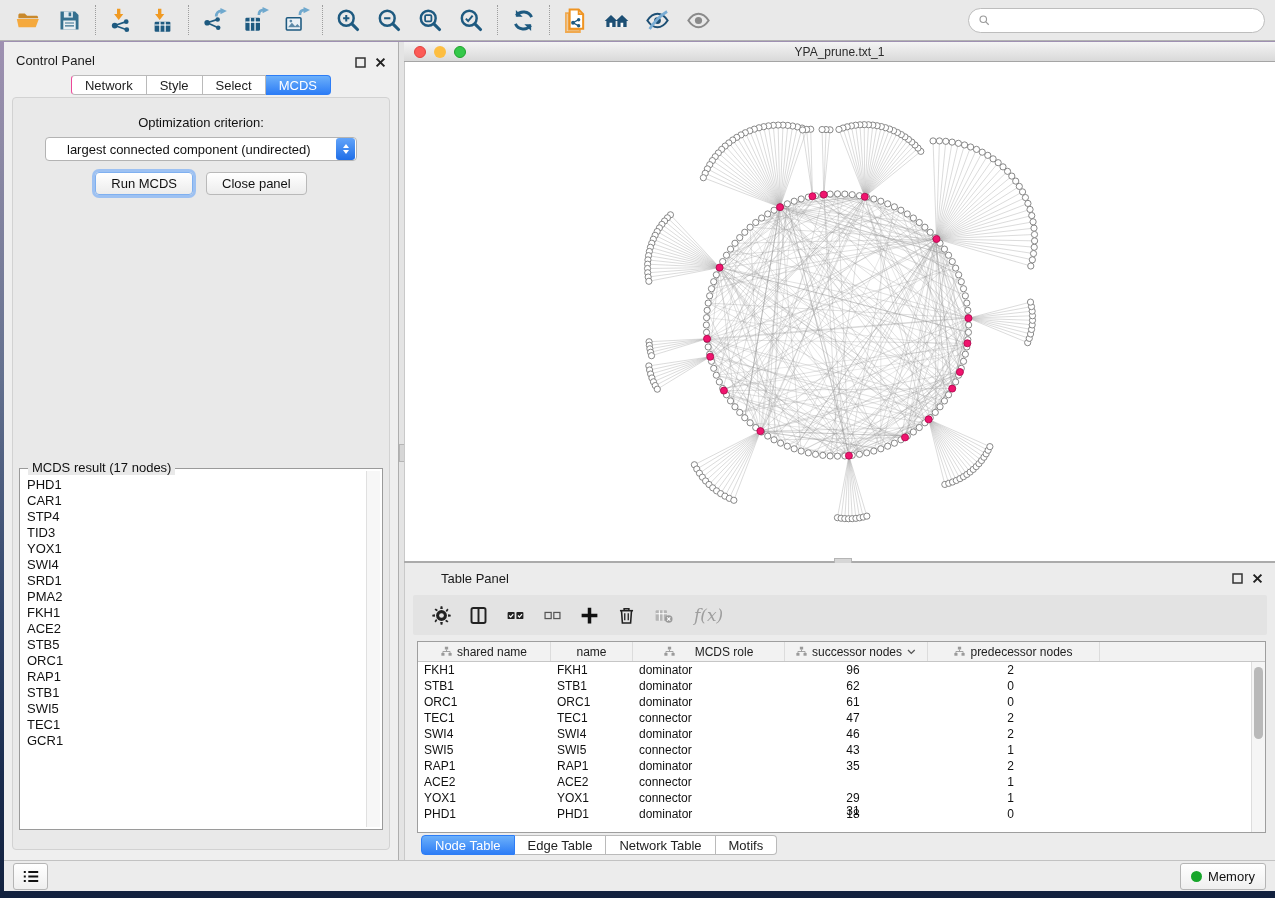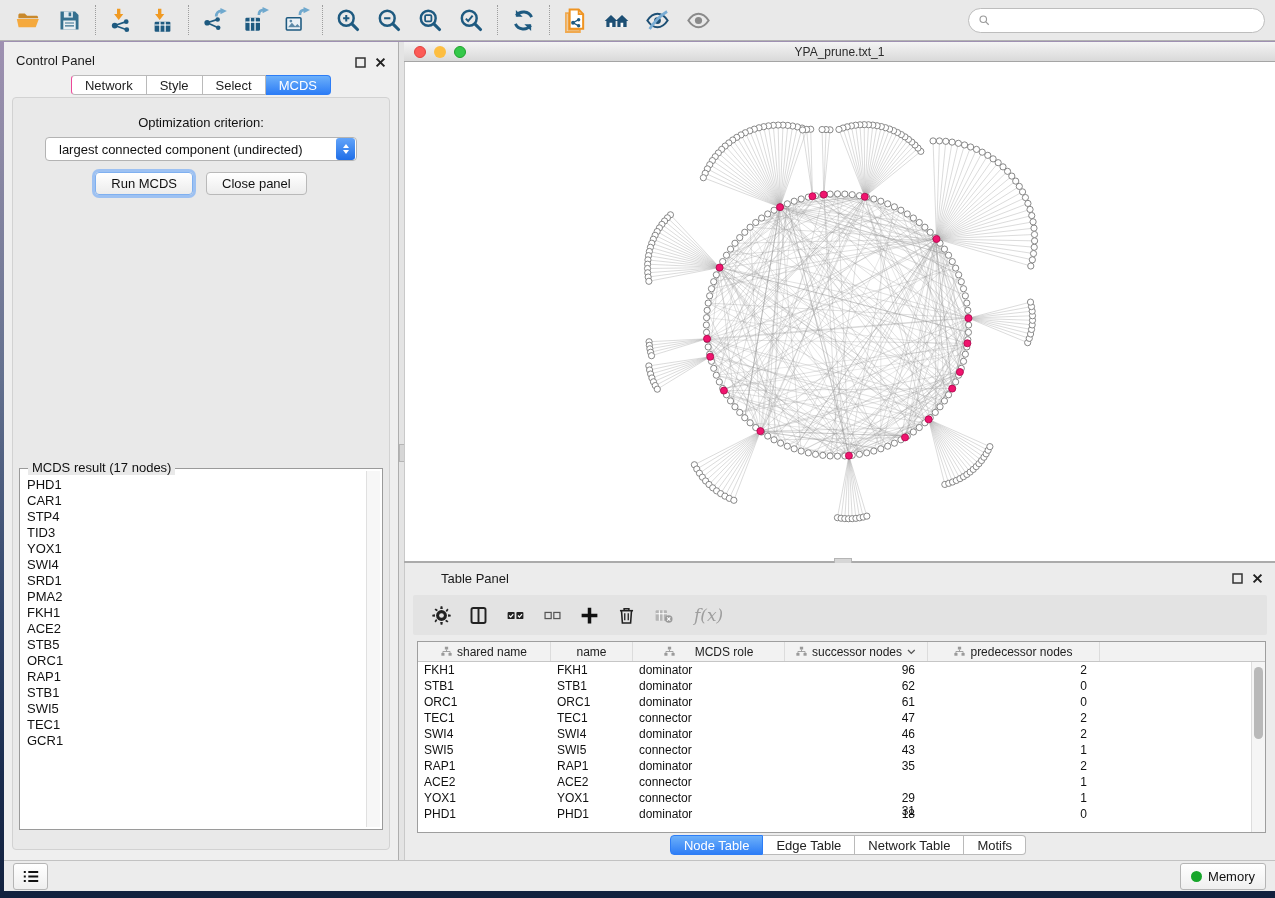--- a/index.html
+++ b/index.html
@@ -28,21 +28,21 @@
   .seg{display:flex;}
   .seg .tab{font-size:13px;padding:0 13px;background:#fff;border:1px solid #bababa;border-left:none;color:#222;
     height:20px;line-height:19px;box-sizing:border-box;cursor:default;}
   .seg .tab:first-child{border-left:1px solid #ec4899;border-radius:4px 0 0 4px;}
   .seg .tab:last-child{border-radius:0 4px 4px 0;}
   .seg .tab.active{background:linear-gradient(#6cb0fa,#2d7df6);border-color:#2d7df6;color:#fff;}
   .cp-inner{position:absolute;left:8px;right:8px;top:55px;bottom:10px;background:#e9e9e9;border:1px solid #d2d2d2;border-radius:4px;}
   .opt-label{margin-top:17px;text-align:center;font-size:13px;color:#111;}
   .mcds-select{margin:7px auto 0 auto;width:312px;height:24px;background:#fff;border:1px solid #b3b3b3;border-radius:4px;
     display:flex;align-items:center;box-sizing:border-box;overflow:hidden;}
-  .sel-text{flex:1;font-size:13px;padding-left:13px;color:#111;white-space:nowrap;}
+  .sel-text{flex:1;font-size:13px;padding-left:21px;color:#111;white-space:nowrap;}
   .sel-stepper{width:19px;height:22px;margin:0 1px 0 0;border-radius:3px;background:linear-gradient(#62a4f9,#1f6ee8);
     display:flex;flex-direction:column;align-items:center;justify-content:center;flex:none;}
   .sel-stepper .up{width:0;height:0;border:3.5px solid transparent;border-bottom:4.5px solid #fff;margin-bottom:1px;}
   .sel-stepper .dn{width:0;height:0;border:3.5px solid transparent;border-top:4.5px solid #fff;margin-top:1px;}
   .btn-row{margin-top:11px;display:flex;justify-content:center;gap:13px;}
   .btn{background:linear-gradient(#ffffff,#ececec);border:1px solid #b9b9b9;border-radius:4px;font-size:13px;
     font-family:"Liberation Sans",sans-serif;padding:3px 15px;height:23px;box-sizing:border-box;color:#111;}
   .btn.focus{box-shadow:0 0 0 3px rgba(106,166,249,.6);border-color:#7fb0f0;}
   .group-box{position:absolute;left:6px;right:6px;top:370px;bottom:19px;border:1px solid #9a9a9a;background:#fff;}
   .legend{position:absolute;top:-9px;left:8px;background:#e9e9e9;padding:0 4px;font-size:13px;color:#111;}
@@ -72,24 +72,24 @@
   .tp-btn{width:37px;height:32px;display:flex;align-items:center;justify-content:center;}
   .tp-btn svg{width:21px;height:21px;}
   .fx-label{font-family:"DejaVu Serif",serif;font-style:italic;color:#9e9e9e;font-size:17px;margin-left:12px;}
   .node-table{position:absolute;top:78px;left:12px;right:9px;height:190px;background:#fff;border:1px solid #9e9e9e;overflow:hidden;}
   .thead{display:flex;height:20px;background:#f2f2f2;border-bottom:1px solid #c6c6c6;box-sizing:border-box;}
   .th{display:flex;align-items:center;justify-content:center;gap:5px;font-size:12px;color:#222;
     border-right:1px solid #dcdcdc;box-sizing:border-box;flex:none;}
   .th svg{flex:none;}
   .tbody .tr{display:flex;height:16px;}
   .td{font-size:12px;line-height:16px;padding:0 6px;box-sizing:border-box;color:#111;white-space:nowrap;flex:none;}
-  .td.num{text-align:right;padding-right:13px;}
+  .td.num{text-align:center;padding-right:13px;}
   .tscroll{position:absolute;right:0;top:20px;bottom:0;width:13px;background:#f5f5f5;border-left:1px solid #ddd;}
   .tscroll .thumb{position:absolute;left:2px;right:2px;top:5px;height:72px;background:#b9b9b9;border-radius:5px;}
-  .tp-tabs{position:absolute;top:272px;left:16px;right:0;display:flex;justify-content:center;}
+  .tp-tabs{position:absolute;top:272px;left:16px;right:0;display:flex;}
   
   .status-bar{position:absolute;left:4px;top:860px;right:0;height:31px;background:#ececec;border-top:1px solid #c2c2c2;
     display:flex;align-items:center;padding:0 9px;box-sizing:border-box;}
   .sq-btn{width:33px;height:25px;background:linear-gradient(#ffffff,#efefef);border:1px solid #b5b5b5;border-radius:3px;
     display:flex;align-items:center;justify-content:center;}
   .memory-btn{margin-left:auto;height:25px;background:linear-gradient(#ffffff,#efefef);border:1px solid #b5b5b5;border-radius:3px;
     display:flex;align-items:center;gap:6px;padding:0 10px;font-size:13px;color:#111;}
   .mem-dot{width:11px;height:11px;border-radius:50%;background:#17a62b;}
 </style>
 </head>

